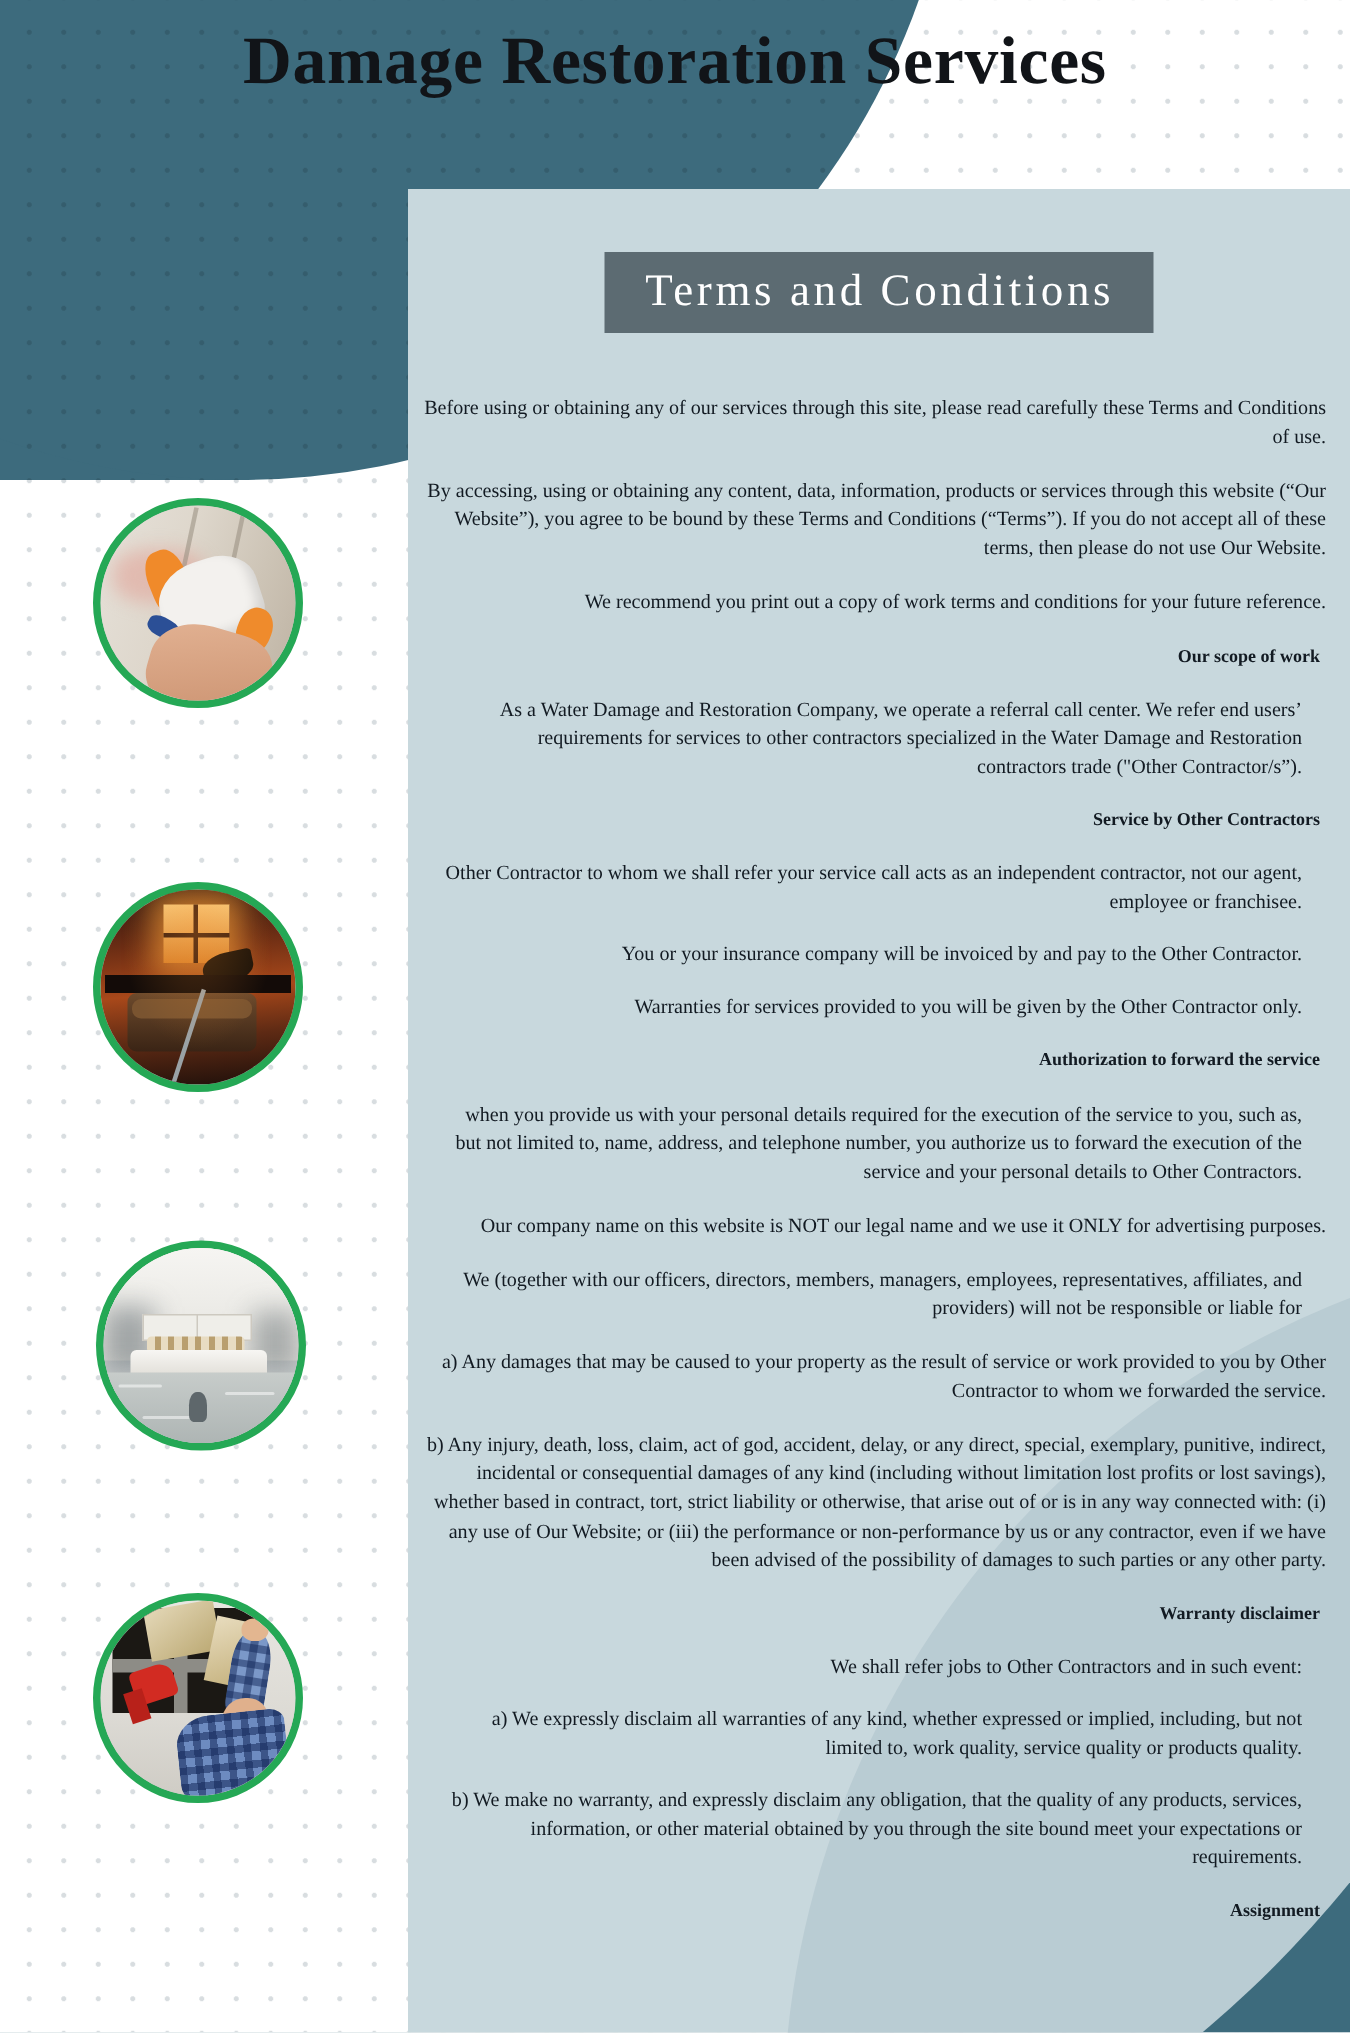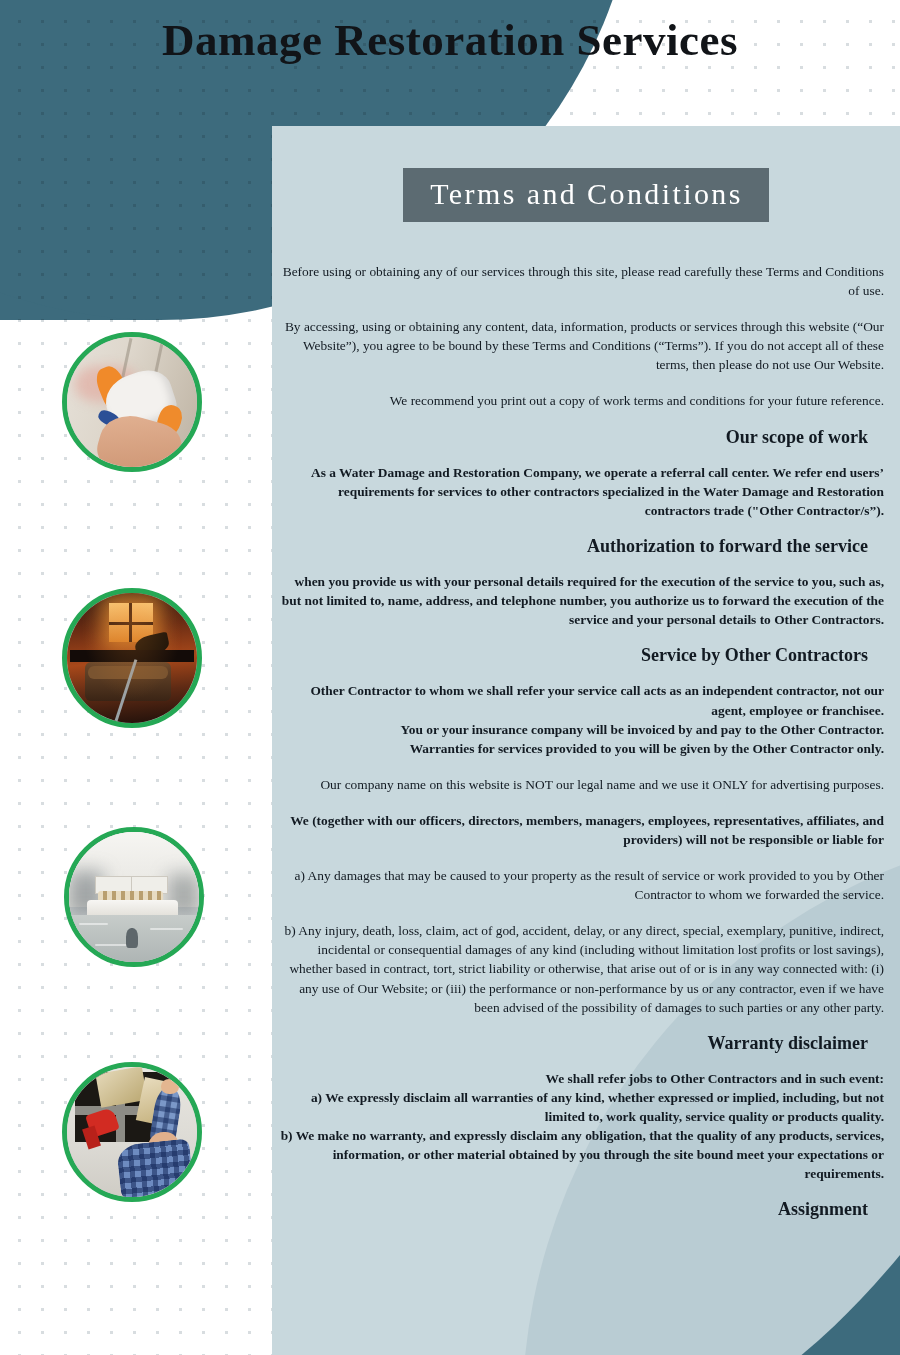--- a/index.html
+++ b/index.html
@@ -173,29 +173,29 @@
     font-family: "Liberation Serif", serif;
     font-size: 13.4px;
     line-height: 19.1px;
     text-align: right;
   }
 
   .body-copy p {
     margin: 0 0 17px 0;
   }
   .body-copy h3 {
-    font-size: 18px;
+    font-size: 12px;
     font-weight: 700;
     line-height: 19.1px;
-    margin: 16px;
+    margin: 4px;
   }
   .body-copy .blk {
     margin-bottom: 17px;
   }
-  .body-copy .blk p { margin: 0; font-weight: bold; }
+  .body-copy .blk p { margin: 16px; }
 
   
   .photo {
     position: absolute;
     width: 140px;
     height: 140px;
     border-radius: 50%;
     border: 5px solid #25a855;
     overflow: hidden;
     z-index: 10;
@@ -297,29 +297,29 @@
         <p>Before using or obtaining any of our services through this site, please read carefully these Terms and Conditions of use.</p>
         <p>By accessing, using or obtaining any content, data, information, products or services through this website (“Our Website”), you agree to be bound by these Terms and Conditions (“Terms”). If you do not accept all of these terms, then please do not use Our Website.</p>
         <p>We recommend you print out a copy of work terms and conditions for your future reference.</p>
 
         <div class="blk">
           <h3>Our scope of work</h3>
           <p>As a Water Damage and Restoration Company, we operate a referral call center. We refer end users’ requirements for services to other contractors specialized in the Water Damage and Restoration contractors trade ("Other Contractor/s”).</p>
         </div>
 
         <div class="blk">
-          <h3>Authorization to forward the service</h3>
-          <p>when you provide us with your personal details required for the execution of the service to you, such as, but not limited to, name, address, and telephone number, you authorize us to forward the execution of the service and your personal details to Other Contractors.</p>
-        </div>
-
-        <div class="blk">
           <h3>Service by Other Contractors</h3>
           <p>Other Contractor to whom we shall refer your service call acts as an independent contractor, not our agent, employee or franchisee.</p>
           <p>You or your insurance company will be invoiced by and pay to the Other Contractor.</p>
           <p>Warranties for services provided to you will be given by the Other Contractor only.</p>
+        </div>
+
+        <div class="blk">
+          <h3>Authorization to forward the service</h3>
+          <p>when you provide us with your personal details required for the execution of the service to you, such as, but not limited to, name, address, and telephone number, you authorize us to forward the execution of the service and your personal details to Other Contractors.</p>
         </div>
 
         <p>Our company name on this website is NOT our legal name and we use it ONLY for advertising purposes.</p>
 
         <div class="blk">
           <p>We (together with our officers, directors, members, managers, employees, representatives, affiliates, and providers) will not be responsible or liable for</p>
         </div>
 
         <p>a) Any damages that may be caused to your property as the result of service or work provided to you by Other Contractor to whom we forwarded the service.</p>
         <p>b) Any injury, death, loss, claim, act of god, accident, delay, or any direct, special, exemplary, punitive, indirect, incidental or consequential damages of any kind (including without limitation lost profits or lost savings), whether based in contract, tort, strict liability or otherwise, that arise out of or is in any way connected with: (i) any use of Our Website; or (iii) the performance or non-performance by us or any contractor, even if we have been advised of the possibility of damages to such parties or any other party.</p>

